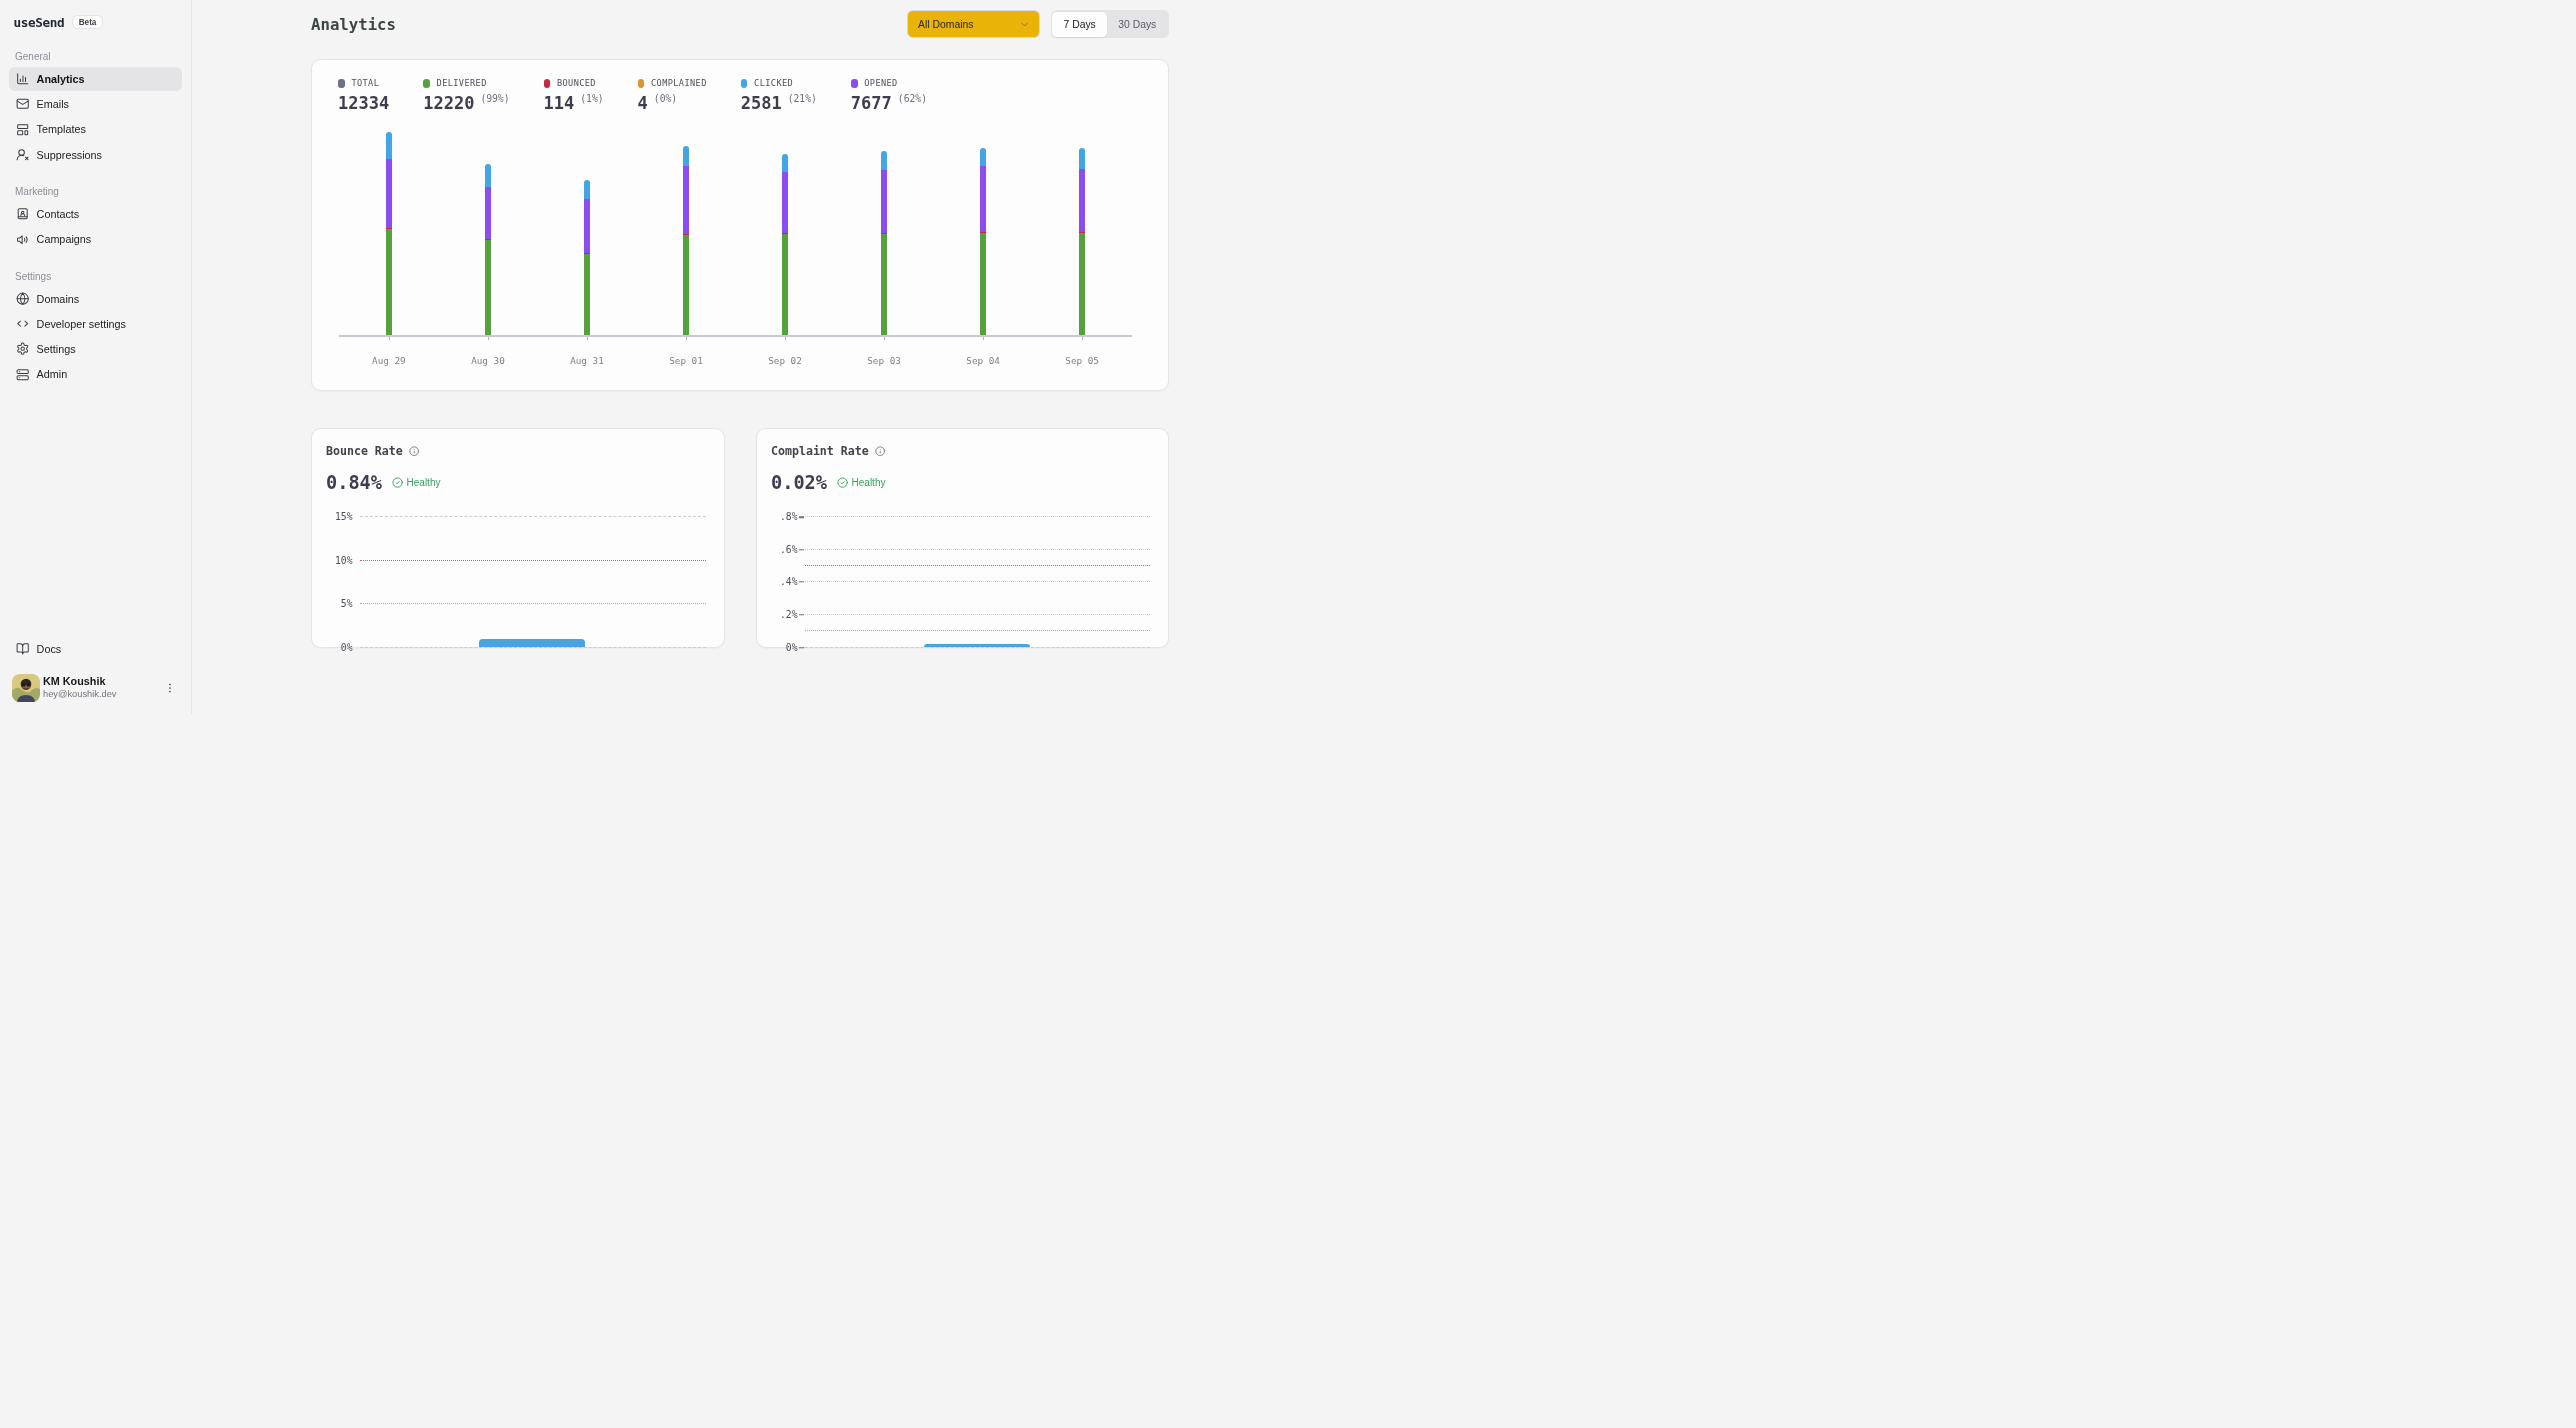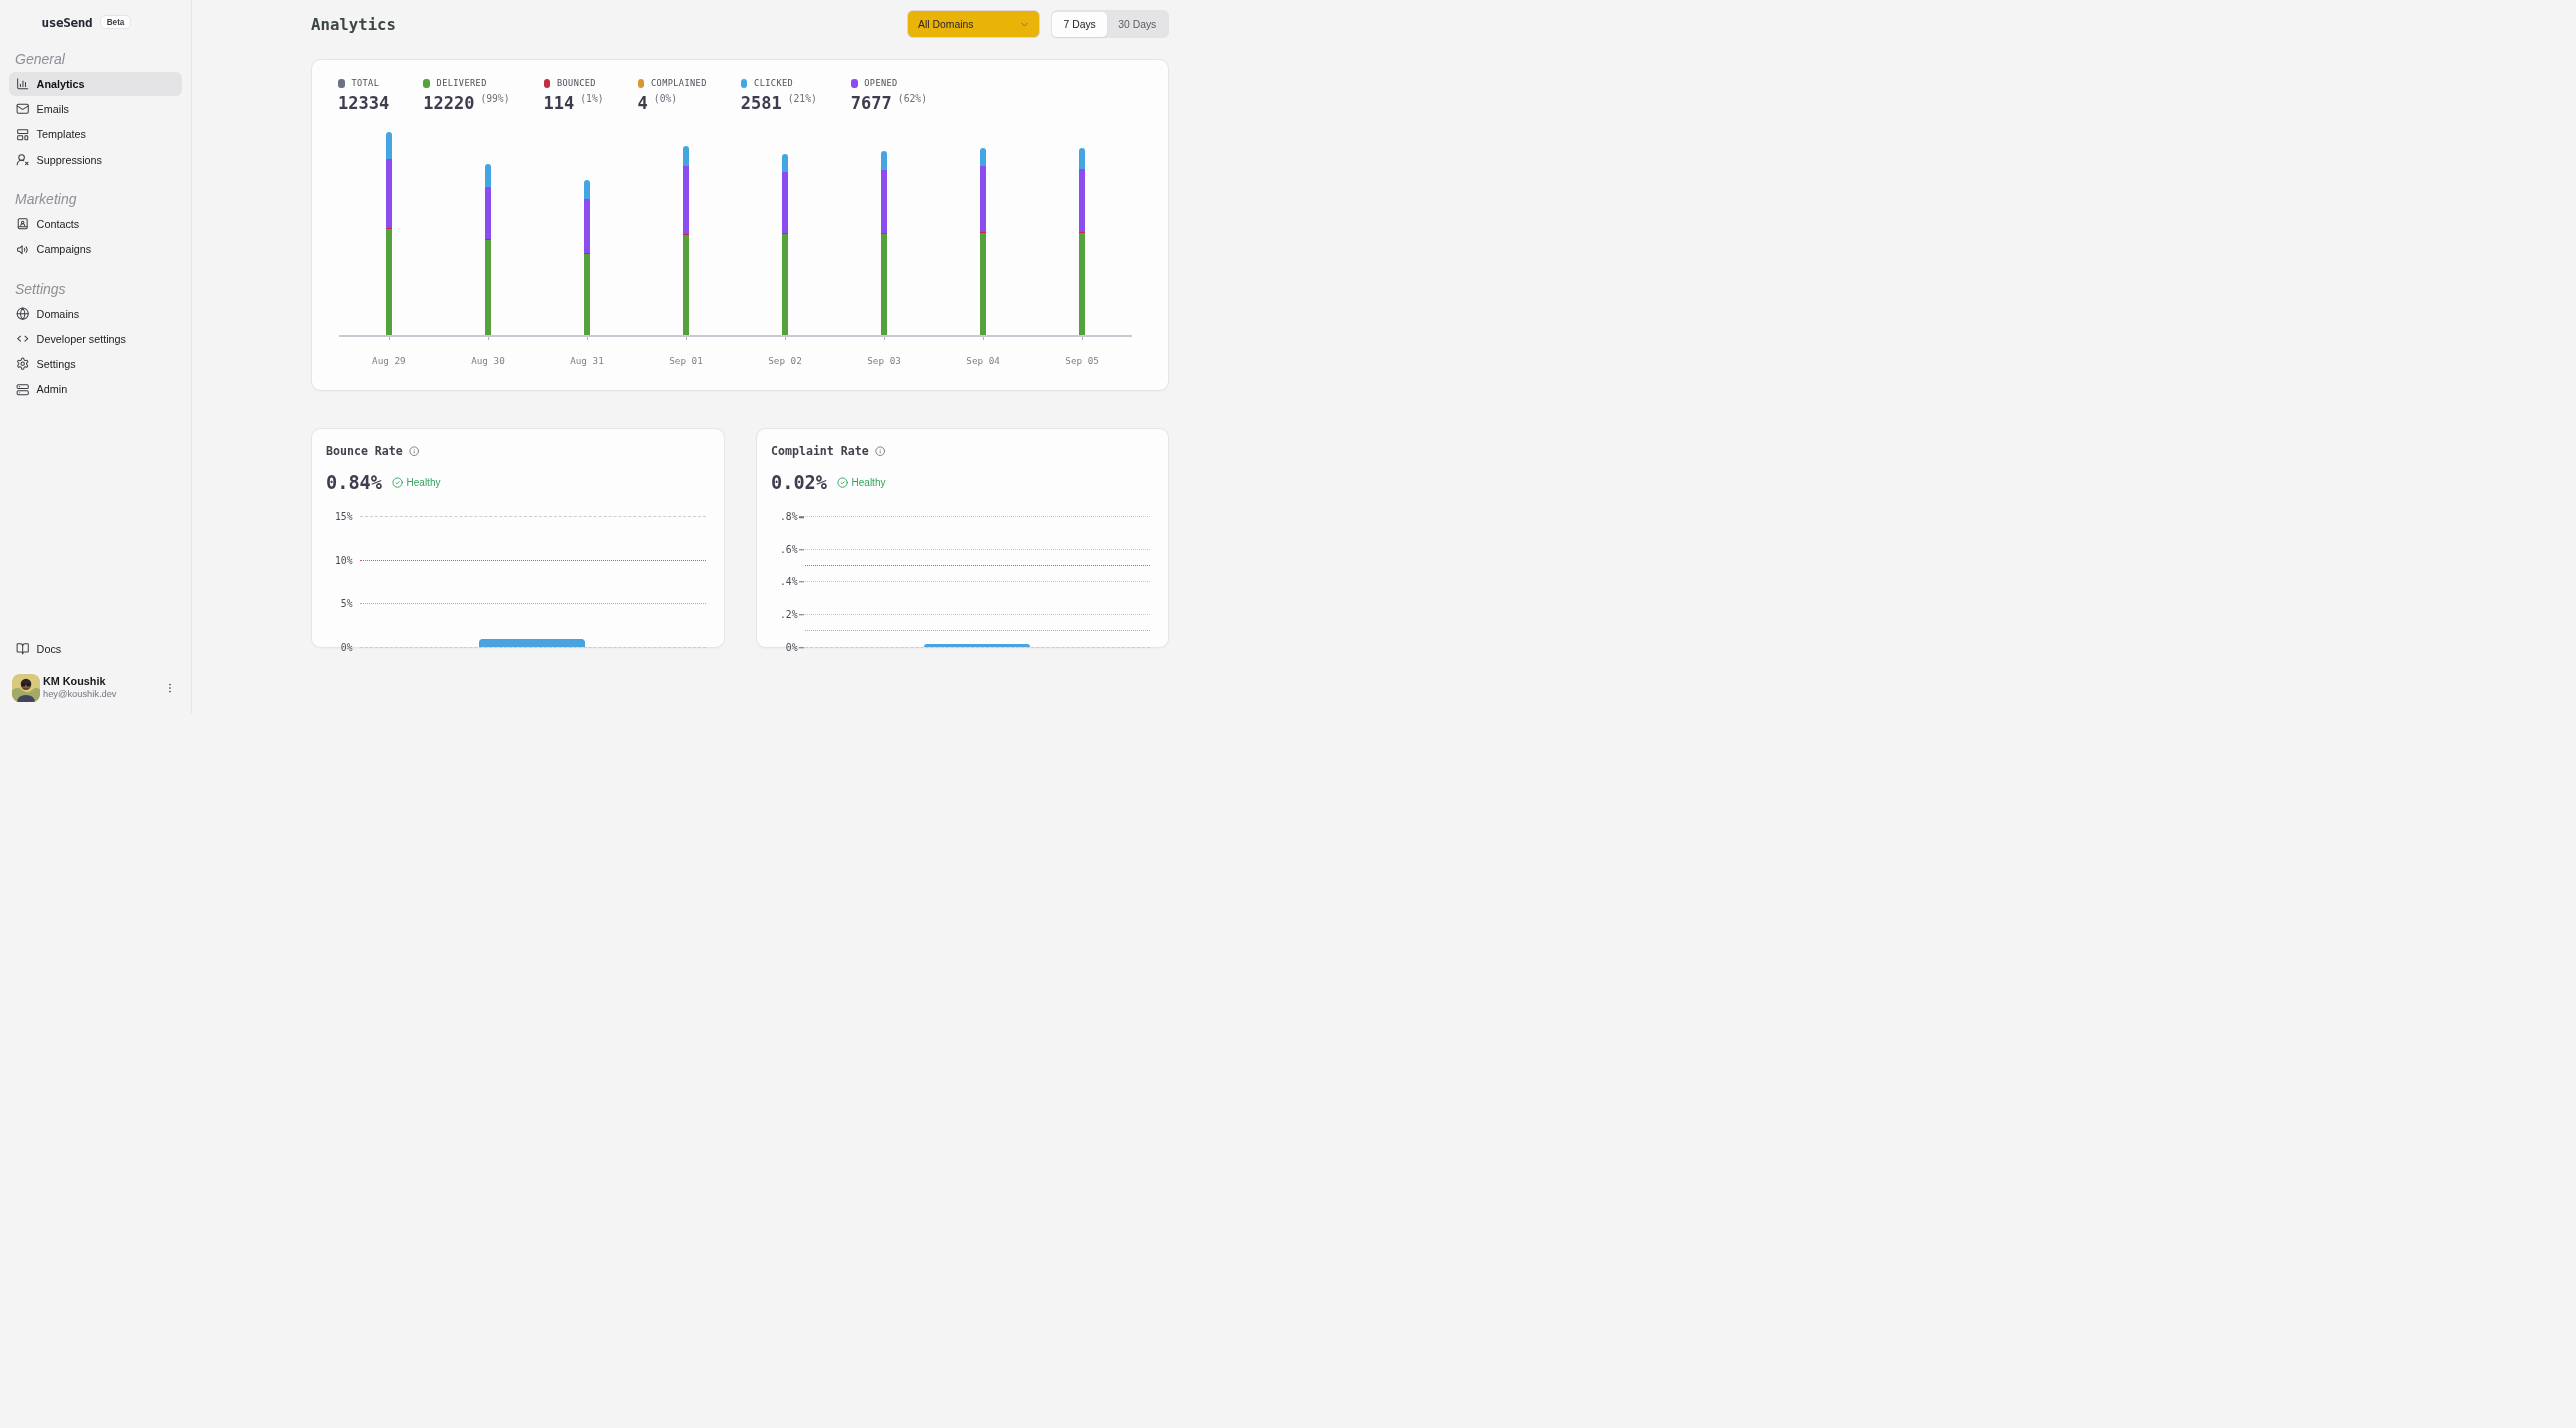--- a/index.html
+++ b/index.html
@@ -5,23 +5,23 @@
   * { margin:0; padding:0; box-sizing:border-box; }
   html,body { width:1288px; height:714px; overflow:hidden; }
   body { font-family:"Liberation Sans", sans-serif; background:#f4f4f5; color:#18181b; }
 
   .page { display:flex; width:1288px; height:714px; }
 
   
   .sidebar { width:192px; min-width:192px; height:100%; border-right:0.7px solid #e6e6e9;
              display:flex; flex-direction:column; padding:10.4px 9px 12px 9px; background:#f4f4f5; }
   .brand { display:flex; align-items:center; gap:7.5px; padding:4.5px 4.5px 1.5px 4.5px; }
-  .logo { font-family:"DejaVu Sans Mono", monospace; font-weight:bold; font-size:12.7px; color:#232833; letter-spacing:-0.4px;margin-left:28px; }
+  .logo { font-family:"DejaVu Sans Mono", monospace; font-weight:bold; font-size:12.7px; color:#232833; letter-spacing:-0.4px; }
   .beta { font-size:8.2px; color:#3f3f46; background:#fcfcfd; border:0.7px solid #e4e4e7; border-radius:5.2px; padding:1.5px 6px; font-weight:600; }
-  .section-label { font-size:14px; color:#8e8e96; margin:19.4px 0 5.2px 6px; font-weight:500;font-style:italic; }
+  .section-label { font-size:10px; color:#8e8e96; margin:19.4px 0 5.2px 6px; font-weight:500; }
   .nav-item { display:flex; align-items:center; gap:7.5px; padding:5.2px 6.7px; border-radius:6px;
               font-size:10.8px; color:#212126; cursor:pointer; margin-bottom:1.5px; }
   .nav-item.active { background:#e4e4e7; font-weight:600; color:#101013; }
   .nicon { display:flex; align-items:center; color:#3b3b41; }
   .nicon svg { width:13.4px; height:13.4px; }
   .side-footer { margin-top:auto; }
   .user-row { display:flex; align-items:center; gap:3px; padding:6px 3px 0 3px; margin-top:7.5px; }
   .avatar { width:28px; height:28px; border-radius:7.5px; overflow:hidden; flex:none; }
   .user-meta { display:flex; flex-direction:column; line-height:1.25; flex:1; }
   .user-name { font-size:10.8px; font-weight:700; color:#18181b; }

